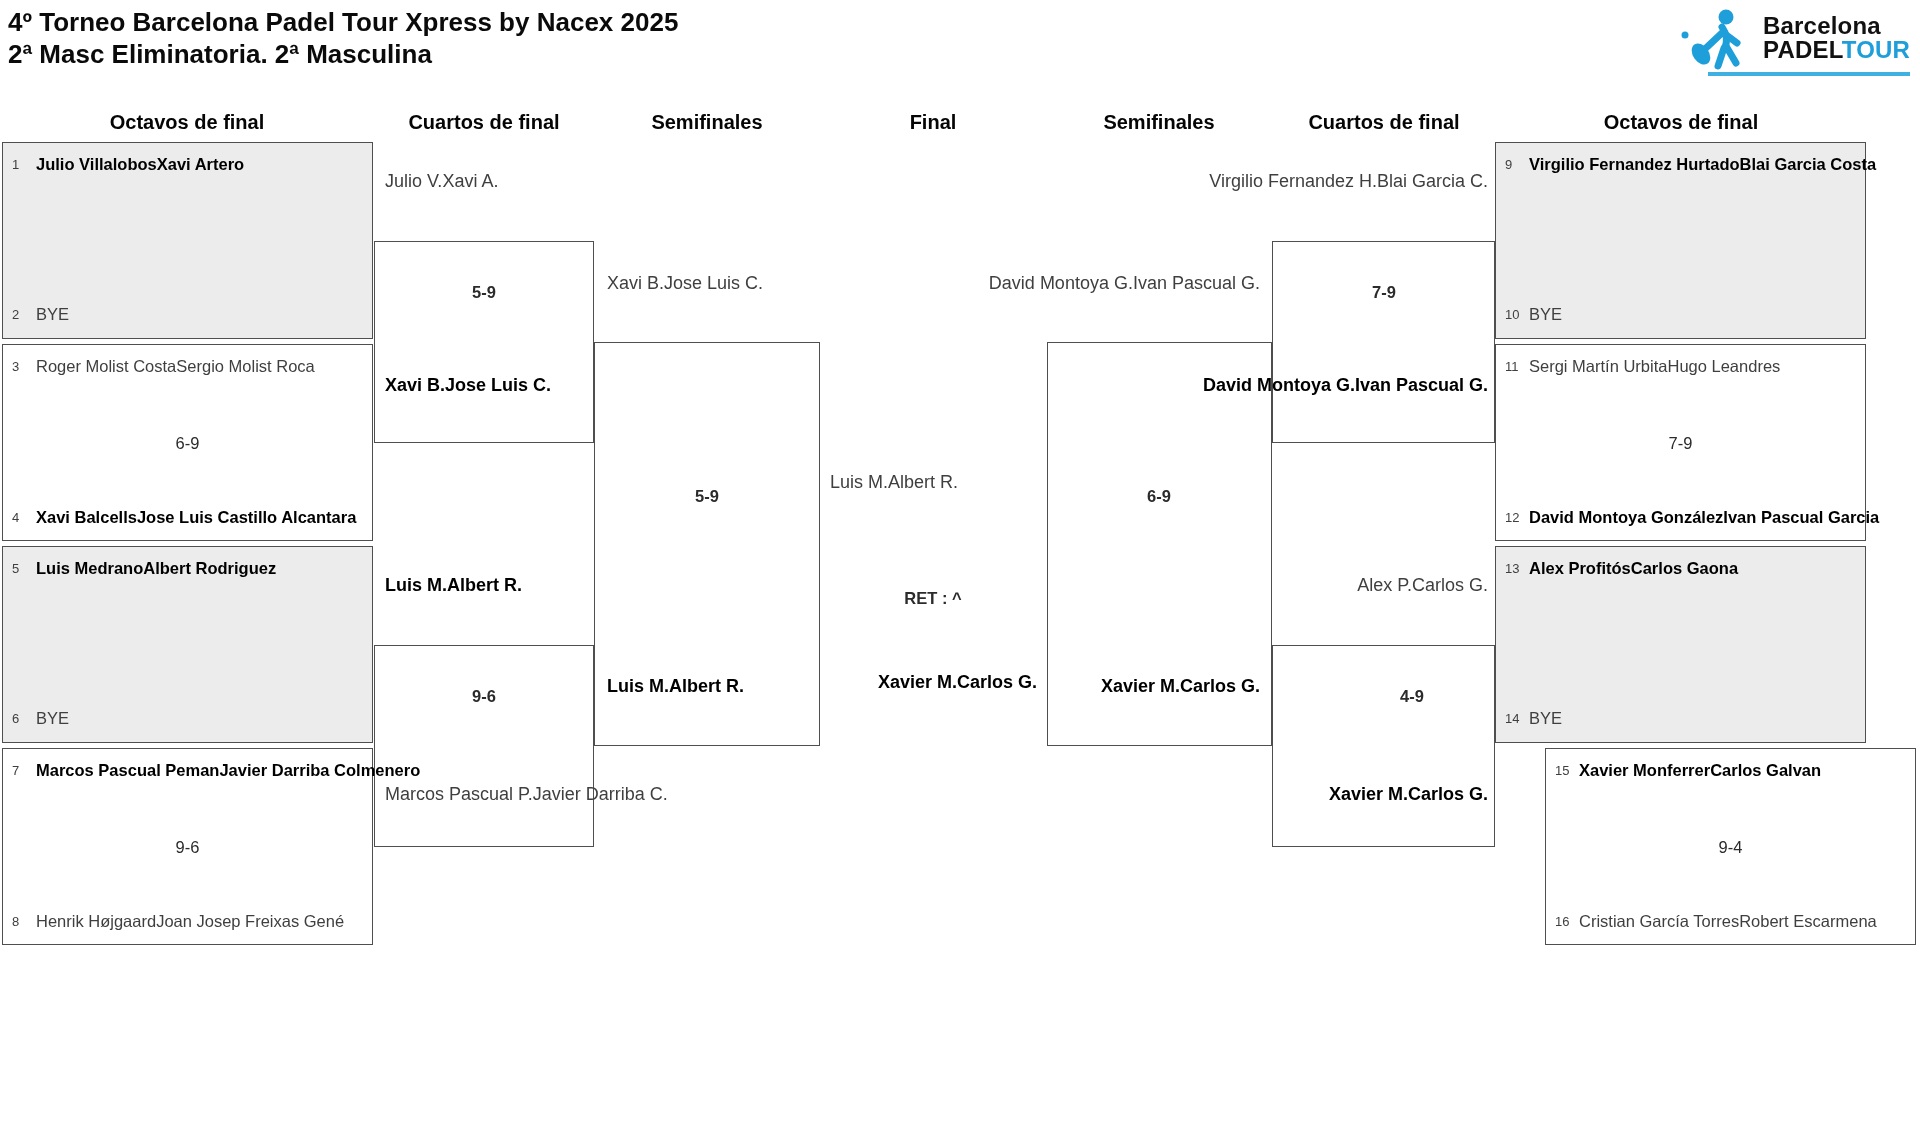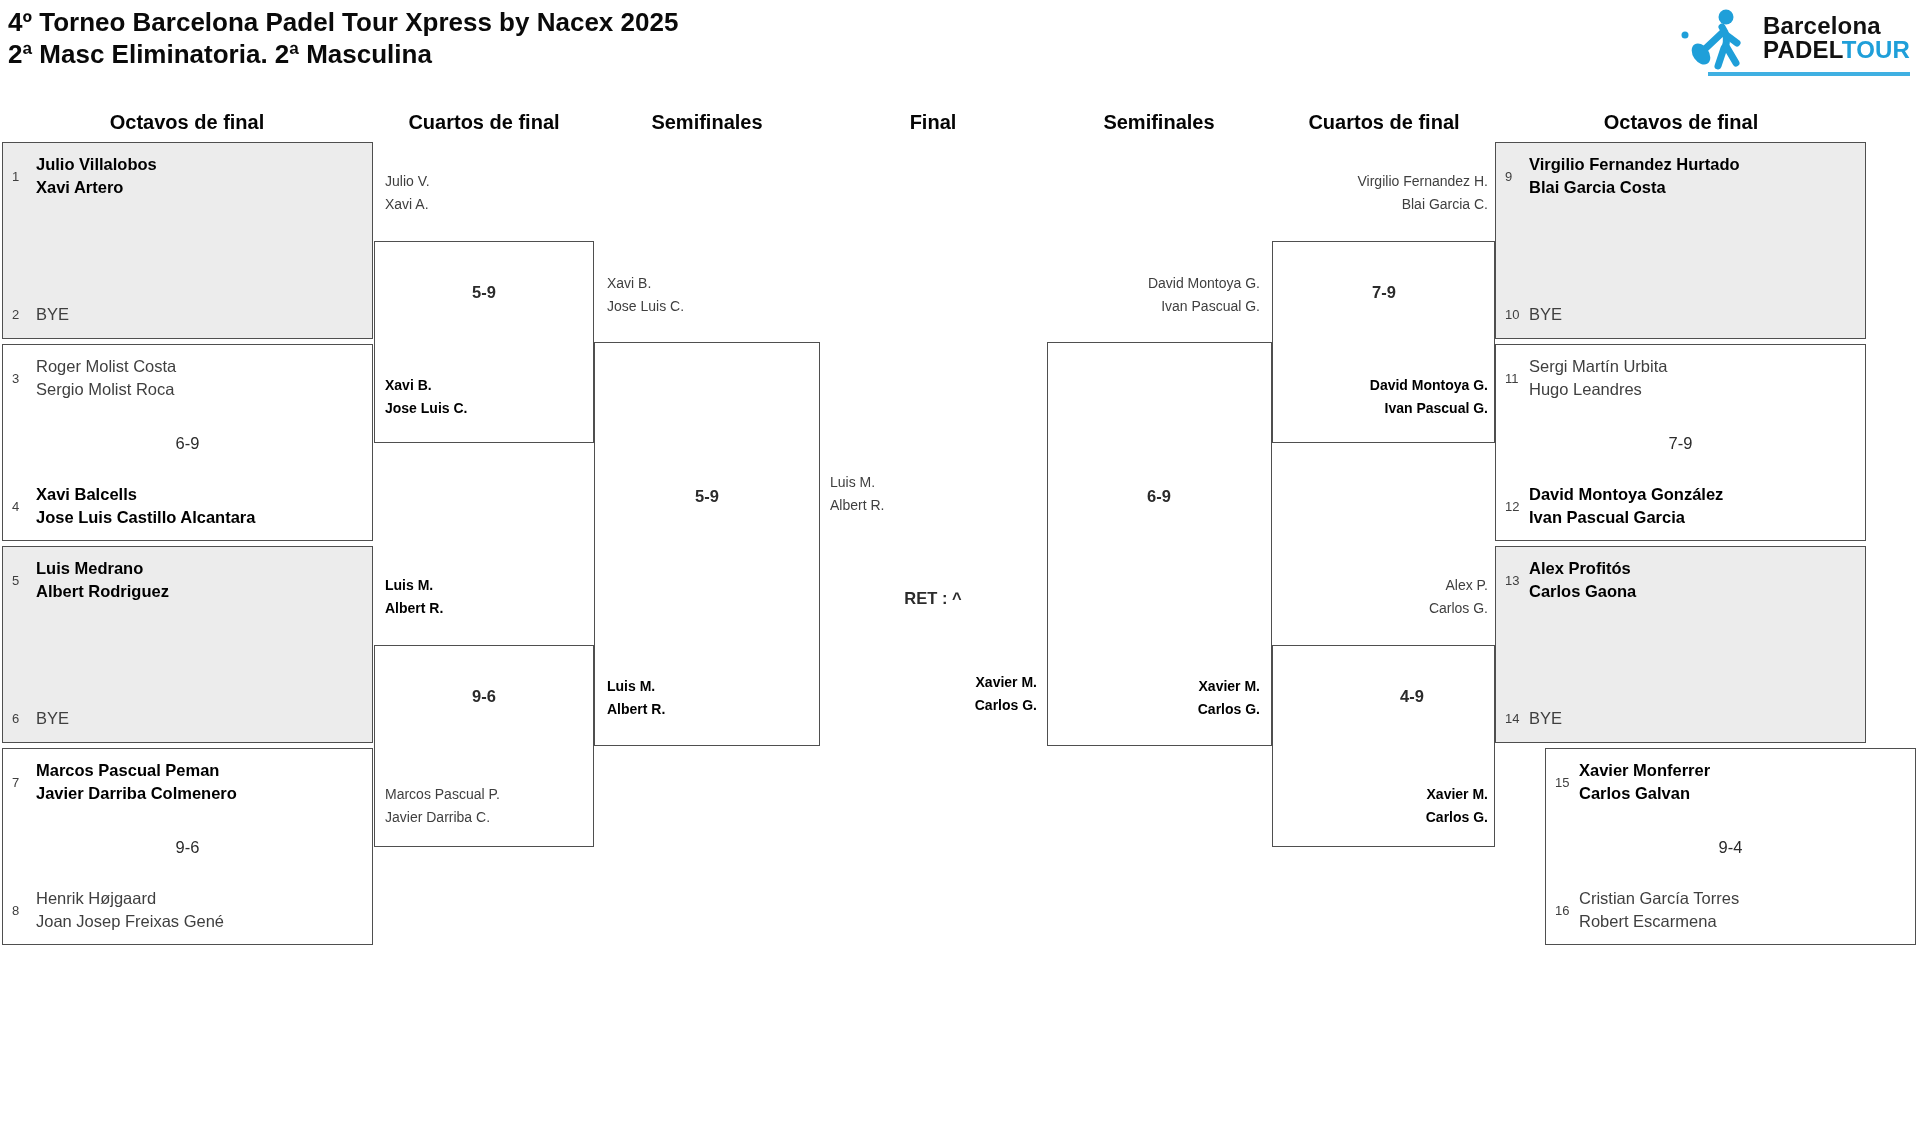--- a/index.html
+++ b/index.html
@@ -23,25 +23,25 @@
   .obox,.rbox{position:absolute;box-sizing:border-box;border:1px solid #4f4f4f;}
   .obox{width:371px;background:#ffffff;}
   .obox.shade{background:#ececec;}
   .rbox{background:transparent;}
   
   .team{position:absolute;left:9px;right:6px;display:flex;align-items:center;gap:7px;}
   .team.t{top:10px;}
   .team.bt{bottom:11px;}
   .team.bye{bottom:12px;}
   .seed{min-width:17px;font-size:13px;color:#3f3f3f;flex:0 0 auto;}
-  .names{display:flex;flex-direction:column;font-size:16.5px;line-height:23px;color:#3f3f3f;white-space:nowrap;}
+  .names{display:flex;flex-direction:row;font-size:16.5px;line-height:23px;color:#3f3f3f;white-space:nowrap;}
   .names.b{font-weight:700;color:#000;}
   .oscore{position:absolute;left:0;right:0;top:50%;transform:translateY(-50%);text-align:center;font-size:16.5px;color:#2b2b2b;}
   
-  .lbl{position:absolute;display:flex;flex-direction:column;font-size:14px;line-height:23px;color:#3f3f3f;white-space:nowrap;}
+  .lbl{position:absolute;display:flex;flex-direction:row;font-size:18px;line-height:23px;color:#3f3f3f;white-space:nowrap;}
   .lbl.b{font-weight:700;color:#000;}
   .lbl.ra{align-items:flex-end;text-align:center;}
   .mscore{position:absolute;width:120px;text-align:center;font-size:16.5px;color:#2b2b2b;white-space:nowrap;font-weight:bold;}
 </style>
 </head>
 <body>
 
 <div id="canvas">
 
   <div class="title">

